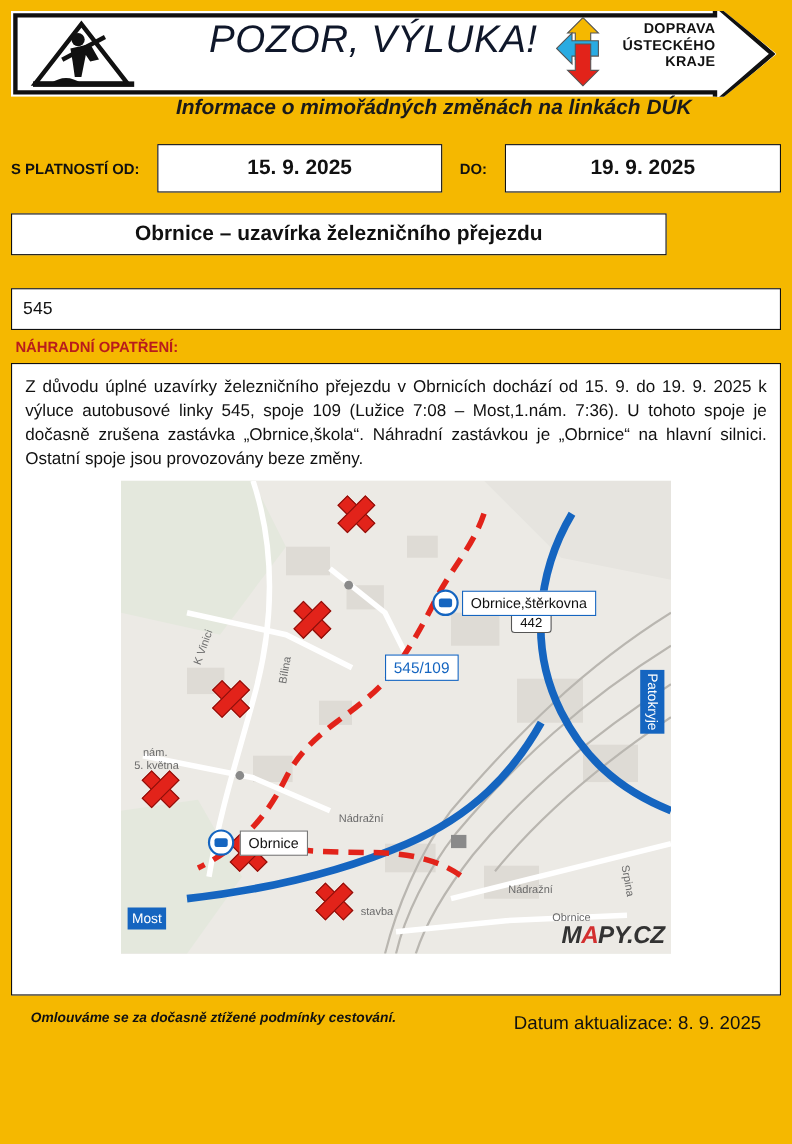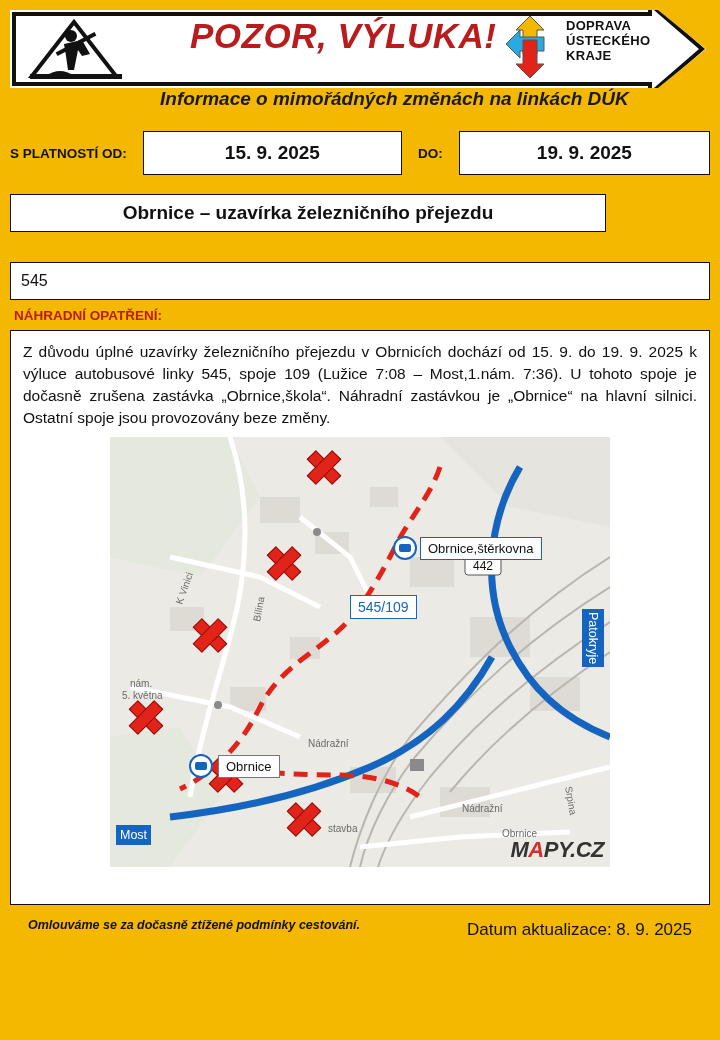--- a/index.html
+++ b/index.html
@@ -29,44 +29,44 @@
     left: 0; top: 2px;
     width: 696px; height: 78px;
     background: #ffffff;
     clip-path: polygon(0 0, 92% 0, 92% -8%, 100% 50%, 92% 108%, 92% 100%, 0 100%);
     border: 0;
   }
   .hdr-title {
     position: absolute;
     left: 180px; top: 8px;
     font-size: 35px;
-    font-weight: bold;
+    font-weight: normal;
     font-style: italic;
-    color: #b91c1c;
+    color: #0f172a;
     letter-spacing: 0.5px;
     text-align: right;
   }
   .hdr-sub {
     position: absolute;
     left: 150px; top: 80px;
     font-size: 19px;
     font-weight: bold;
     font-style: italic;
     color: #1a1a1a;
   }
   
   .worker {
     position: absolute;
     left: 14px; top: 6px;
     width: 150px; height: 72px;
   }
   .duk-logo {
     position: absolute;
     right: 6px; top: 4px;
-    width: 200px; height: 70px;
+    width: 200px; height: 70px; text-align: right;
   }
   .duk-text {
     position: absolute;
     left: 62px; top: 6px;
     font-size: 13px;
     font-weight: bold;
     color: #111;
     line-height: 15px;
     letter-spacing: 0.3px;
   }

